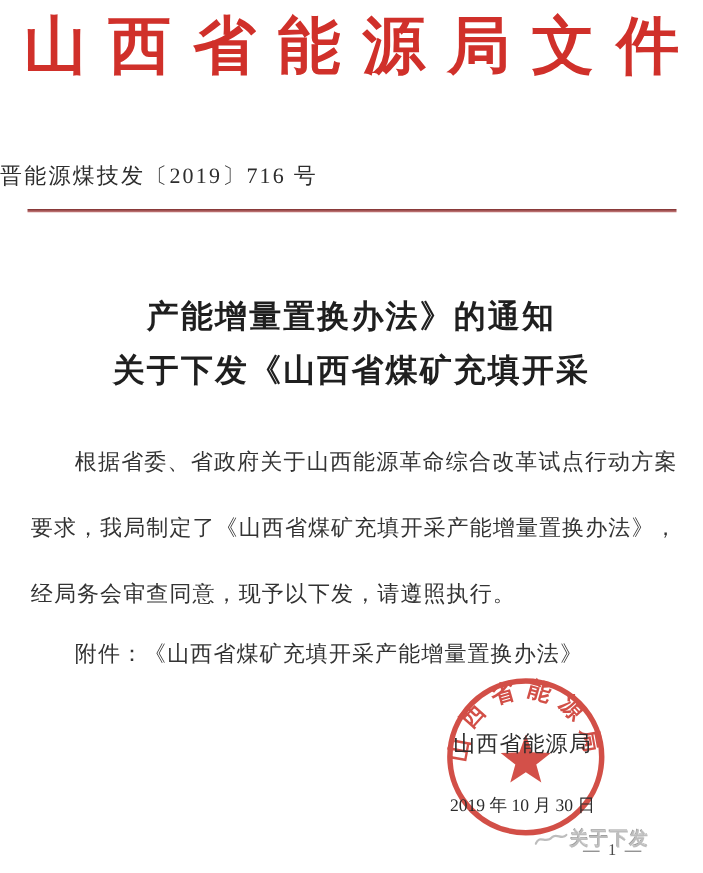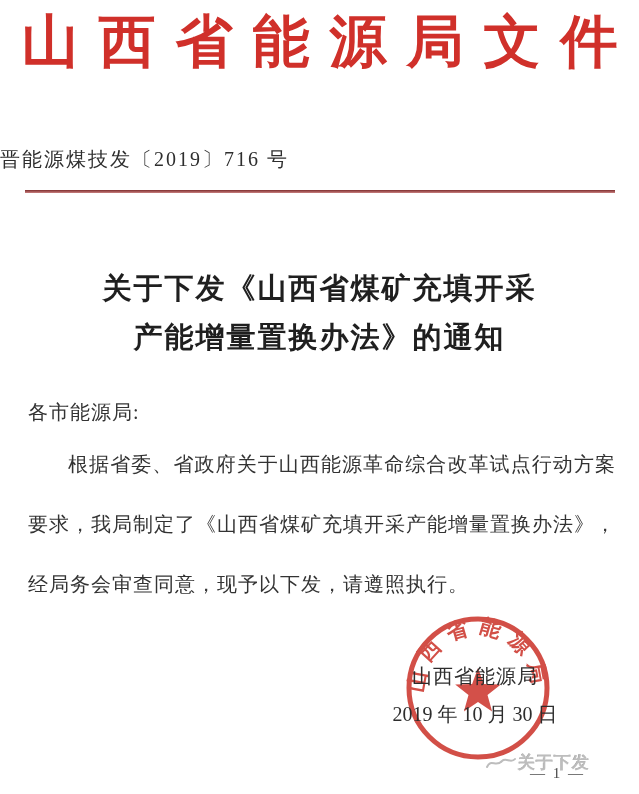--- a/index.html
+++ b/index.html
@@ -45,22 +45,22 @@
   }
   .attachment {
     position:absolute; top:581px; left:28px; width:588px;
     font-size:20px; letter-spacing:1px; color:#333; text-indent:2em;
   }
   .signer {
     position:absolute; top:663px; left:402px; width:146px;
     text-align:center; font-size:20px; letter-spacing:1px; color:#2d2d2d; z-index:2;
   }
   .date {
-    position:absolute; top:701px; left:380px; width:190px;
-    text-align:center; font-size:20px; color:#2d2d2d; z-index:2;
+    position:absolute; top:722px; left:380px; width:190px;
+    text-align:center; font-size:16px; color:#2d2d2d; z-index:2;
   }
   .seal {
     position:absolute; left:402px; top:612px; width:152px; height:152px;
     z-index:1; opacity:0.92;
   }
   .watermark {
     position:absolute; left:486px; top:751px; z-index:3;
     display:flex; align-items:center; gap:2px;
     color:#bdbdbd; font-size:17px; font-weight:bold; letter-spacing:1px;
     font-family:"Liberation Sans","DejaVu Sans",sans-serif;
@@ -78,29 +78,29 @@
 
 <div class="page">
 
   <div class="header-title">山西省能源局文件</div>
 
   <div class="doc-number">晋能源煤技发〔2019〕716 号</div>
 
   <div class="red-rule"></div>
 
   <div class="doc-title">
+    <div>产能增量置换办法》的通知</div>
     <div>关于下发《山西省煤矿充填开采</div>
-    <div>产能增量置换办法》的通知</div>
   </div>
 
   <div class="body-block">
-    <div class="salutation">各市能源局:</div>
     <p class="paragraph">根据省委、省政府关于山西能源革命综合改革试点行动方案要求，我局制定了《山西省煤矿充填开采产能增量置换办法》，经局务会审查同意，现予以下发，请遵照执行。</p>
   </div>
 
+  <div class="attachment">附件：《山西省煤矿充填开采产能增量置换办法》</div>
 
   <svg class="seal" viewBox="0 0 152 152" xmlns="http://www.w3.org/2000/svg">
     <defs>
       <path id="sealArc" d="M 31.8 107 A 54 54 0 1 1 120.2 107" fill="none"></path>
     </defs>
     <circle cx="76" cy="76" r="69" fill="none" stroke="#cf4138" stroke-width="5"></circle>
     <polygon fill="#d0423a" points="76,56 81.88,71.91 98.83,72.58 85.51,83.09 90.11,99.42 76,90 61.89,99.42 66.49,83.09 53.17,72.58 70.12,71.91"></polygon>
     <text font-size="21" font-weight="bold" fill="#cf4138" letter-spacing="9" font-family="Liberation Serif, DejaVu Serif, serif">
       <textPath href="#sealArc" startOffset="50%" text-anchor="middle">山西省能源局</textPath>
     </text>

